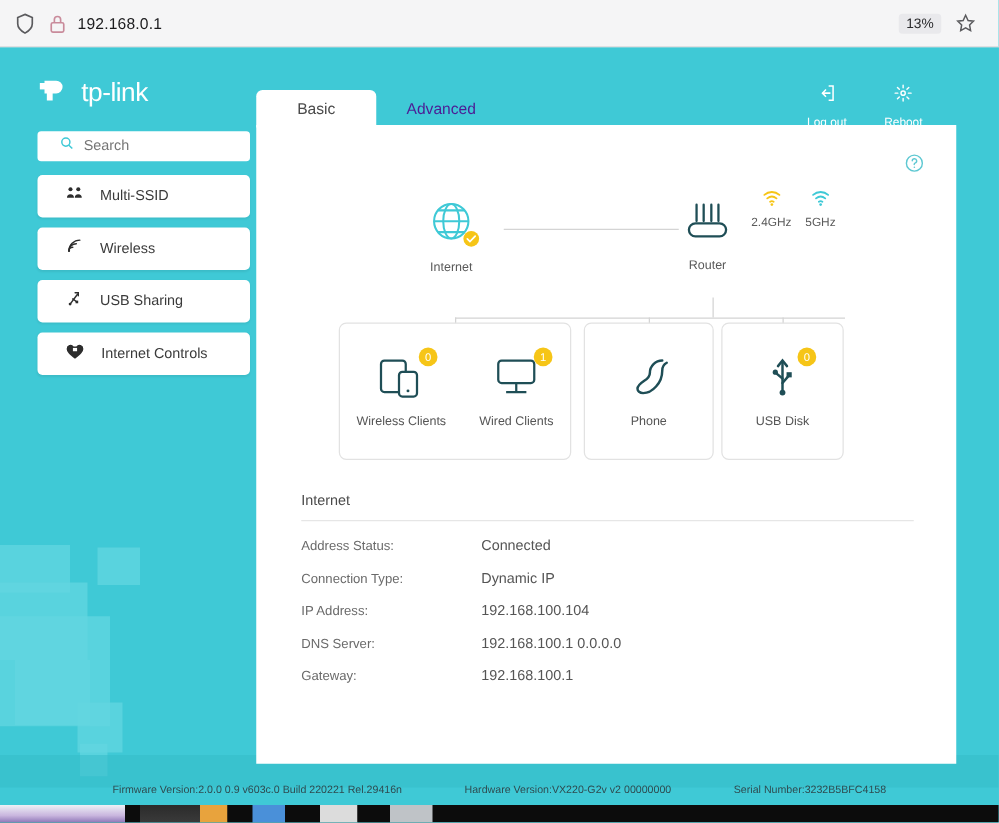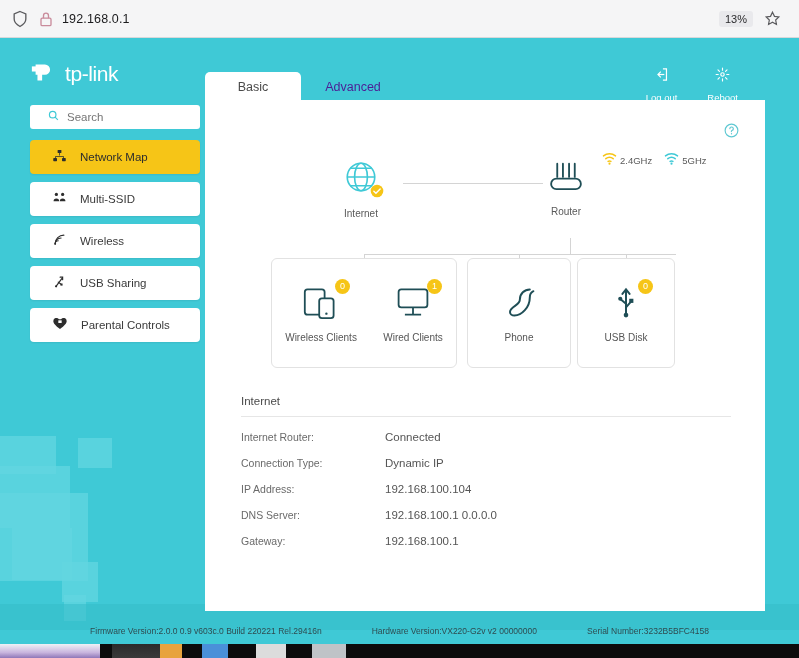--- a/index.html
+++ b/index.html
@@ -89,21 +89,21 @@
   .help-icon { position: absolute; right: 25px; top: 22px; cursor: pointer; }
 
   
   .topology { position: absolute; left: 0; top: 0; width: 560px; height: 290px; }
   .node { position: absolute; display: flex; flex-direction: column; align-items: center; gap: 5px; }
   .node-label { font-size: 10px; color: #5a5a5a; }
   .node.internet { left: 134px; top: 55px; }
   .node.router   { left: 338px; top: 55px; }
   .link-line { position: absolute; left: 198px; top: 83px; width: 140px; height: 1px; background: #d4d4d4; }
   .bands { position: absolute; left: 396px; top: 50px; display: flex; gap: 11px; }
-  .band { display: flex; flex-direction: row; align-items: center; gap: 2px; }
+  .band { display: flex; flex-direction: column; align-items: center; gap: 2px; }
   .band-label { font-size: 9.5px; color: #5a5a5a; }
 
   .tree { position: absolute; left: 0; top: 138px; width: 560px; height: 28px; }
   .tree-v { position: absolute; background: #d4d4d4; width: 1px; }
   .tree-h { position: absolute; background: #d4d4d4; height: 1px; }
 
   .cards { position: absolute; left: 0; top: 158px; width: 560px; }
   .card {
     position: absolute; border: 1px solid #e2e2e2; border-radius: 6px;
     background: #ffffff; display: flex; align-items: center; justify-content: space-around;
@@ -194,31 +194,20 @@
     <div class="search-box">
       <span>
         <svg viewBox="0 0 24 24" width="13" height="13" fill="none" stroke="#3fc9d6" stroke-width="2.2">
           <circle cx="10.5" cy="10.5" r="6"></circle>
             <path d="M15 15 l5 5"></path>
         </svg>
       </span>
       <input class="search-input" type="text" placeholder="Search" style="">
     </div>
 
-    <div class="nav-item active">
-      <span>
-        <svg viewBox="0 0 24 24" width="15" height="15" fill="#2d2d2d">
-          <rect x="9" y="3" width="6" height="5" rx="1"></rect>
-          <rect x="2" y="16" width="6" height="5" rx="1"></rect>
-          <rect x="16" y="16" width="6" height="5" rx="1"></rect>
-          <path d="M11.4 8 h1.2 v4 h-1.2 Z M5 16 v-3 h14 v3 h-1.2 v-1.8 H6.2 V16 Z"></path>
-        </svg>
-      </span>
-      <span class="nav-label">Network Map</span>
-    </div>
 
     <div class="nav-item">
       <span>
         <svg viewBox="0 0 24 24" width="15" height="15" fill="#2d2d2d">
           <circle cx="7" cy="7" r="2.6"></circle>
             <circle cx="17" cy="7" r="2.6"></circle>
           <path d="M2.5 18 a4.5 4.5 0 0 1 9 0 Z M12.5 18 a4.5 4.5 0 0 1 9 0 Z"></path>
         </svg>
       </span>
       <span class="nav-label">Multi-SSID</span>
@@ -249,21 +238,21 @@
       <span class="nav-label">USB Sharing</span>
     </div>
 
     <div class="nav-item">
       <span>
         <svg viewBox="0 0 24 24" width="16" height="16" fill="#2d2d2d">
           <path d="M12 21 C5 16 2 12.5 2 9 a4.6 4.6 0 0 1 8.4-2.6 h3.2 A4.6 4.6 0 0 1 22 9 c0 3.5-3 7-10 12 Z"></path>
           <rect x="9.5" y="8" width="5" height="4" fill="#ffffff"></rect>
         </svg>
       </span>
-      <span class="nav-label">Parental Controls</span>
+      <span class="nav-label">Internet Controls</span>
     </div>
   </div>
 
   <div class="tabs">
     <div class="tab basic">Basic</div>
     <div class="tab advanced">Advanced</div>
   </div>
 
   <div class="topbar-actions">
     <div class="action">
@@ -414,21 +403,21 @@
           </div>
         </div>
       </div>
     </div>
 
     <div class="info">
       <div class="info-title">Internet</div>
       <div class="info-rule"></div>
 
       <div class="info-row">
-        <span class="info-key">Internet Router:</span>
+        <span class="info-key">Address Status:</span>
         <span class="info-val">Connected</span>
       </div>
       <div class="info-row">
         <span class="info-key">Connection Type:</span>
         <span class="info-val">Dynamic IP</span>
       </div>
       <div class="info-row">
         <span class="info-key">IP Address:</span>
         <span class="info-val">192.168.100.104</span>
       </div>

